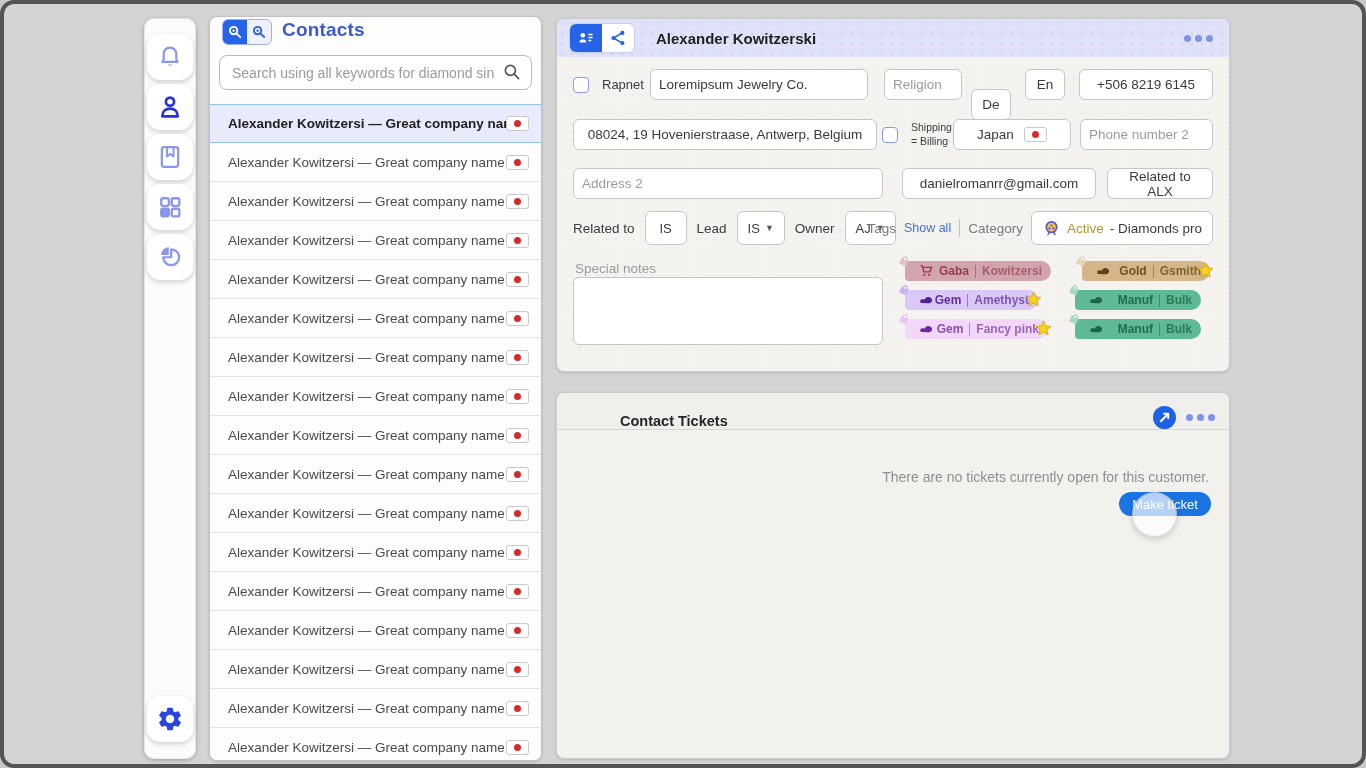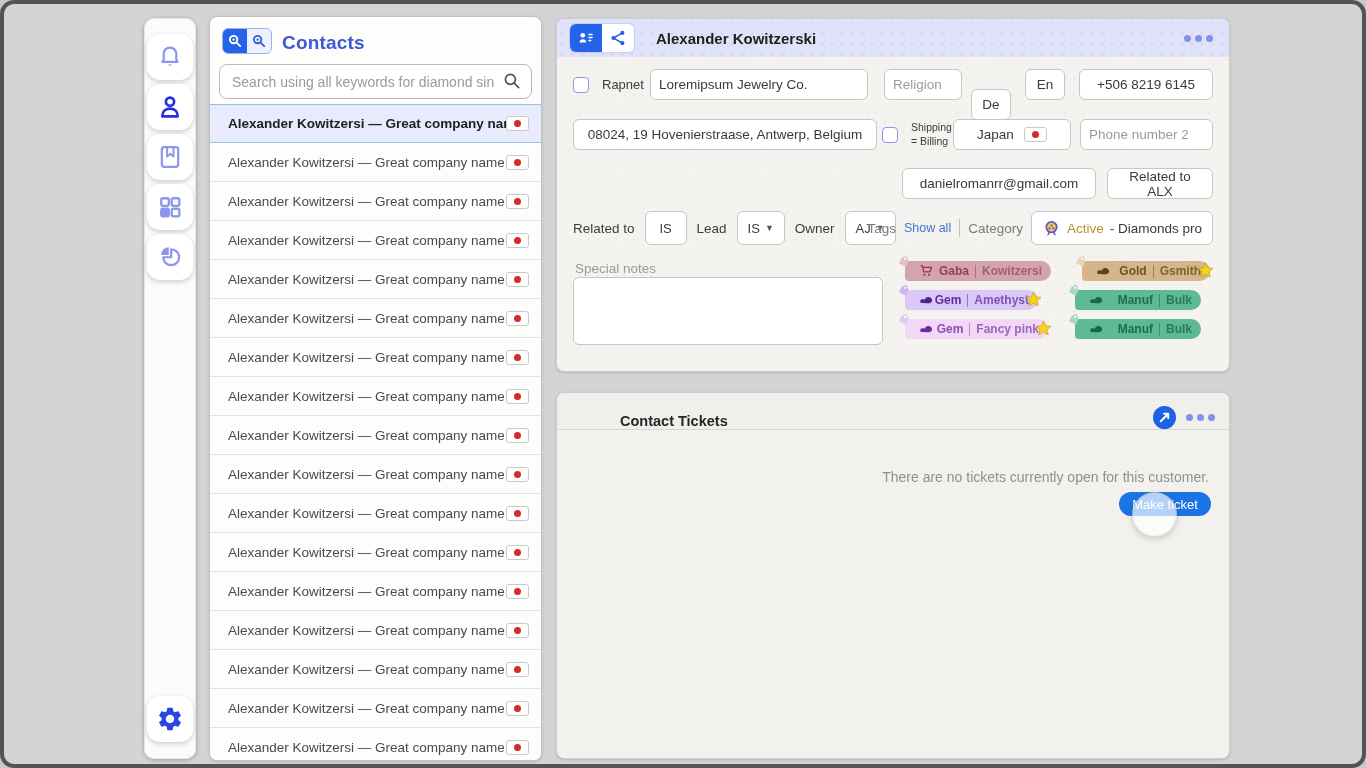--- a/index.html
+++ b/index.html
@@ -16,21 +16,21 @@
   .side-btn { position:absolute; left:3px; width:46px; height:46px; background:#ffffff;
               border:none; border-radius:13px; cursor:pointer;
               box-shadow:0 2px 5px rgba(0,0,0,.18);
               display:flex; align-items:center; justify-content:center; }
   .side-btn svg { width:28px; height:28px; }
 
   
   .contacts-panel { position:absolute; left:205px; top:12px; width:333px; height:745px;
                     background:#fdfdfc; border:1px solid #c2c2c2; border-radius:8px;
                     overflow:hidden; box-shadow:0 1px 3px rgba(0,0,0,.15); }
-  .cp-header { display:flex; align-items:flex-end; gap:10px; padding:11px 12px 4px 12px; }
+  .cp-header { display:flex; align-items:flex-start; gap:10px; padding:2px 12px 4px 12px; }
   .search-toggle { display:flex; border:1px solid #9db0ef; border-radius:6px; overflow:hidden; background:#eef1fd; }
   .st-btn { width:24px; height:24px; border:none; cursor:pointer; display:flex; align-items:center; justify-content:center; background:transparent; }
   .st-btn.active { background:#2563e8; }
   .cp-title { font-size:19px; font-weight:600; color:#3a5bd0; letter-spacing:.2px; }
   .search-box { position:relative; margin:6px 9px 8px 9px; }
   .search-box input { width:100%; height:35px; border:1px solid #b9b9b9; border-radius:8px;
                       padding:0 36px 0 12px; font-size:14px; color:#444; background:#fff;
                       font-family:inherit; }
   .search-box input::placeholder { color:#9a9a9a; }
   .search-ico { position:absolute; right:10px; top:7px; }
@@ -346,20 +346,21 @@
       </span>
     </div>
     <div class="fld btn" style="left:396px; top:100px; width:118px; gap:10px;">
       <span>Japan</span>
       <span class="flag-badge">
           <span class="flag-dot"></span>
         </span>
     </div>
     <input class="fld" style="left: 523px; top: 100px; width: 133px;" placeholder="Phone number 2">
 
+    <input class="fld" style="left: 16px; top: 149px; width: 310px;" placeholder="Address 2">
     <input class="fld" style="left: 345px; top: 149px; width: 194px; text-align: center;" value="danielromanrr@gmail.com">
     <button class="fld btn" style="left:550px; top:149px; width:106px;">Related to ALX</button>
 
     <div class="row4" style="left:16px; top:192px;">
       <span class="lab">Related to</span>
       <button class="minibtn">
         <span>IS</span>
       </button>
       <span class="lab">Lead</span>
       <button class="minibtn">

